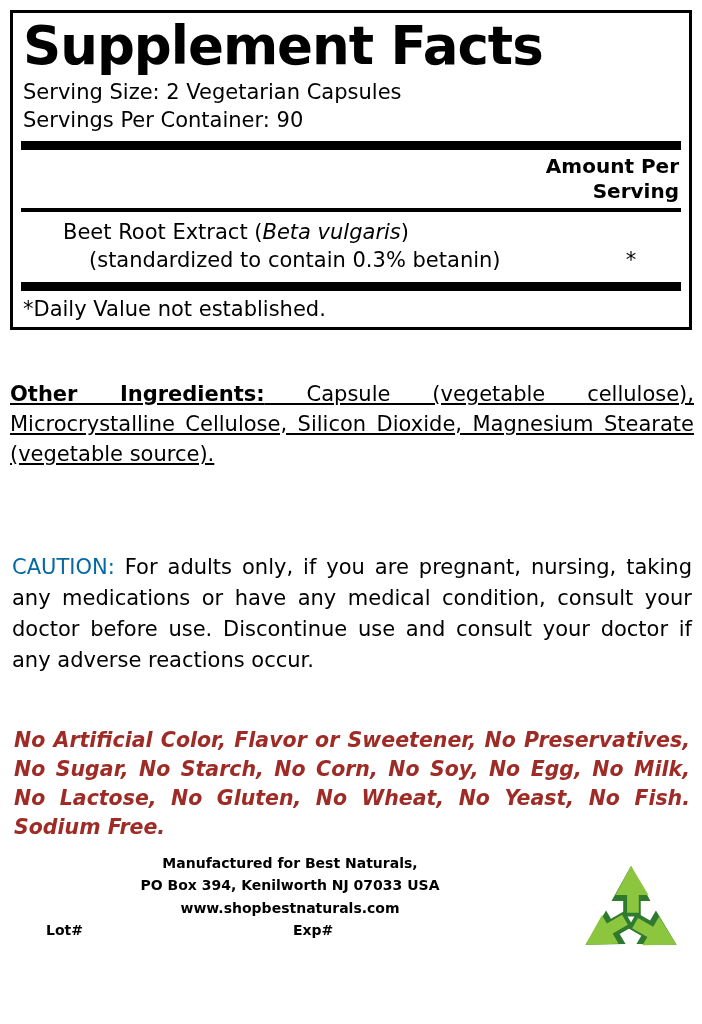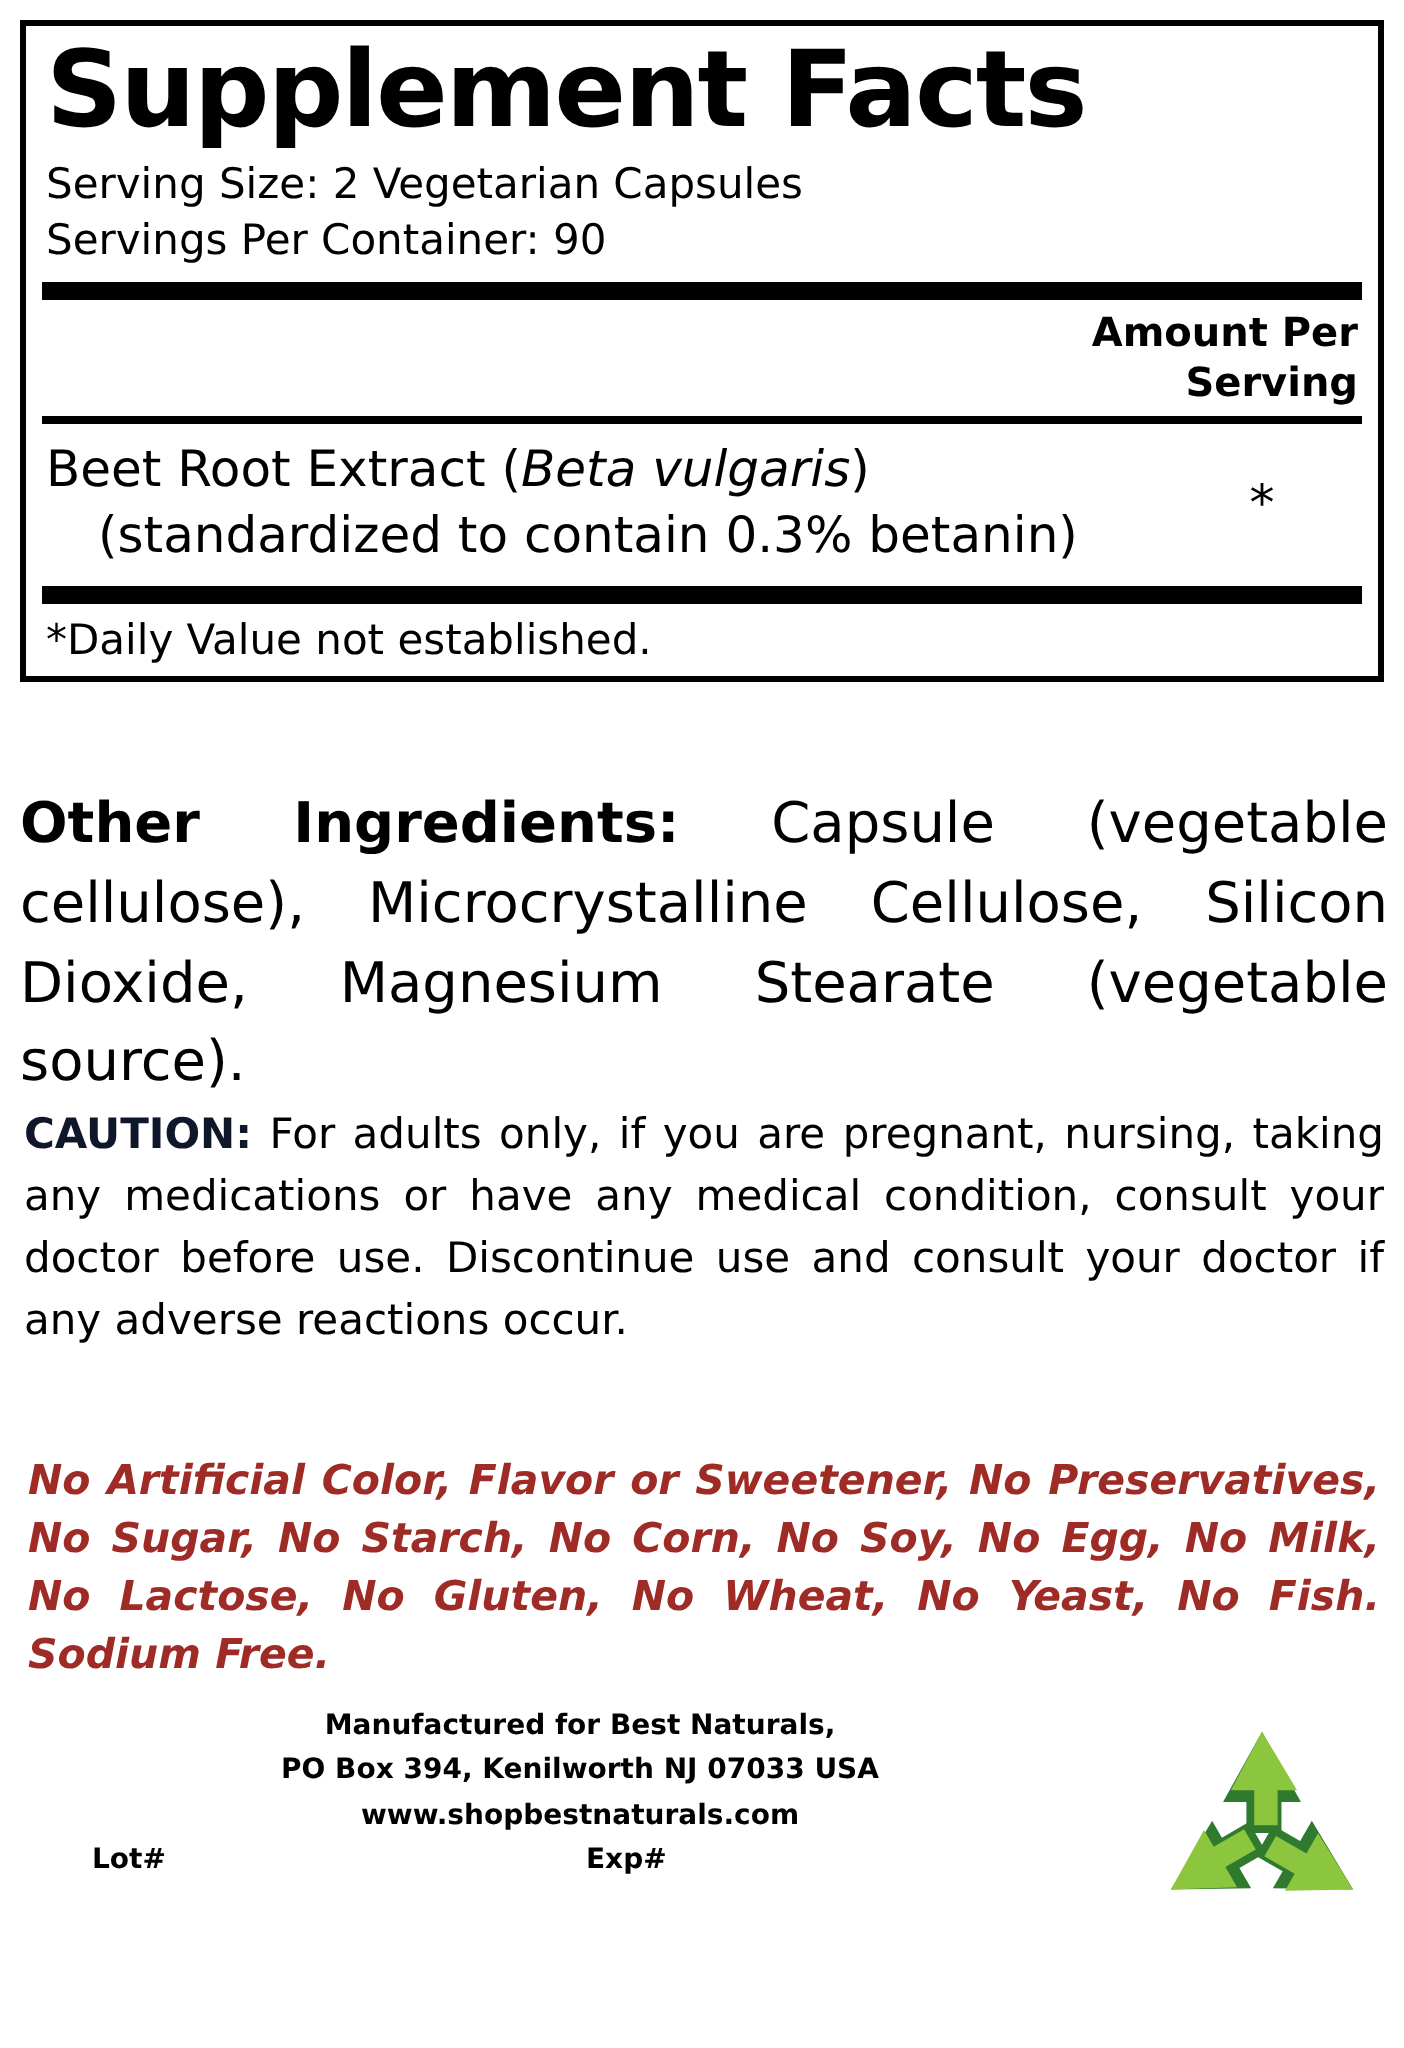--- a/index.html
+++ b/index.html
@@ -65,24 +65,25 @@
     line-height: 1.25;
   }
   .sf-head-col {
     text-align: right;
   }
   .sf-head-col.amount { width: 230px; }
   .sf-head-col.dv { width: 96px; }
 
   .sf-ing-row {
     display: flex;
-    align-items: center;
+    align-items: flex-end;
     padding: 6px 2px 2px 2px;
-    font-size: 25px;
+    font-size: 21px;
     line-height: 1.35;
+    margin-left: 40px;
   }
   .sf-ing-name { flex: 1 1 auto; }
   .sf-ing-name .sub {
     display: block;
     padding-left: 26px;
   }
   .sf-ing-amt {
     width: 150px;
     text-align: center;
   }
@@ -92,41 +93,42 @@
   }
   .sf-footnote {
     font-size: 21px;
     padding: 6px 2px 0 2px;
   }
 
   
   .other-ing {
     position: absolute;
     left: 10px;
-    top: 392px;
+    top: 380px;
     width: 684px;
-    font-size: 28px;
+    font-size: 21px;
     line-height: 1.42;
     text-align: justify;
+    text-decoration: underline;
   }
   .other-ing b { font-weight: bold; }
 
   
   .caution {
     position: absolute;
     left: 12px;
     top: 552px;
     width: 680px;
     font-size: 21px;
     line-height: 1.48;
     text-align: justify;
   }
   .caution-label {
-    color: #0f172a;
-    font-weight: bold;
+    color: #0369a1;
+    font-weight: normal;
   }
 
   
   .free-of {
     position: absolute;
     left: 14px;
     top: 726px;
     width: 676px;
     font-size: 20.5px;
     line-height: 1.42;

